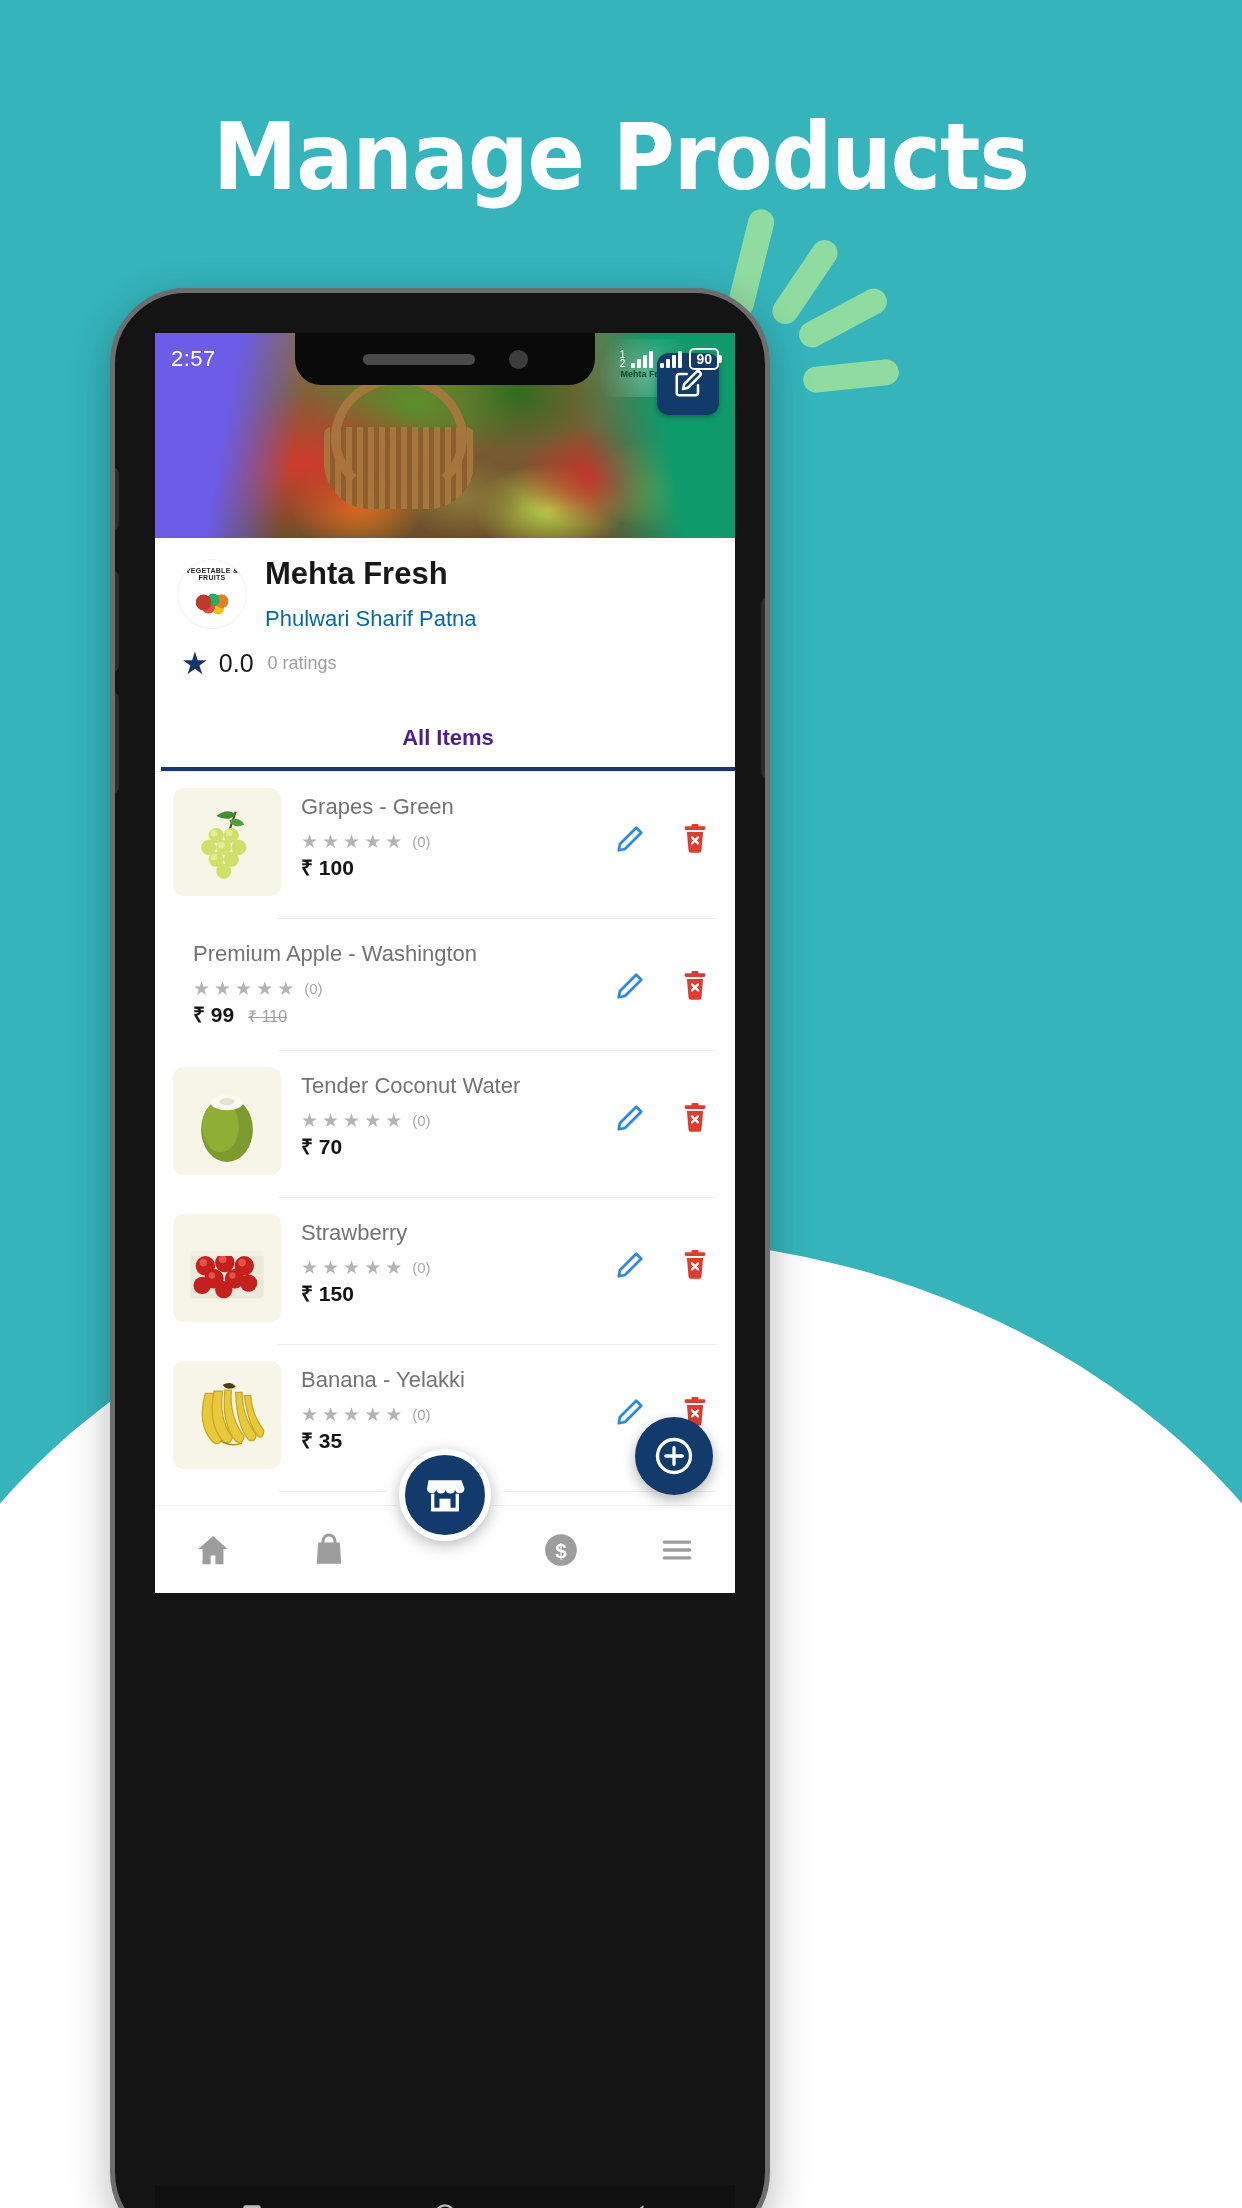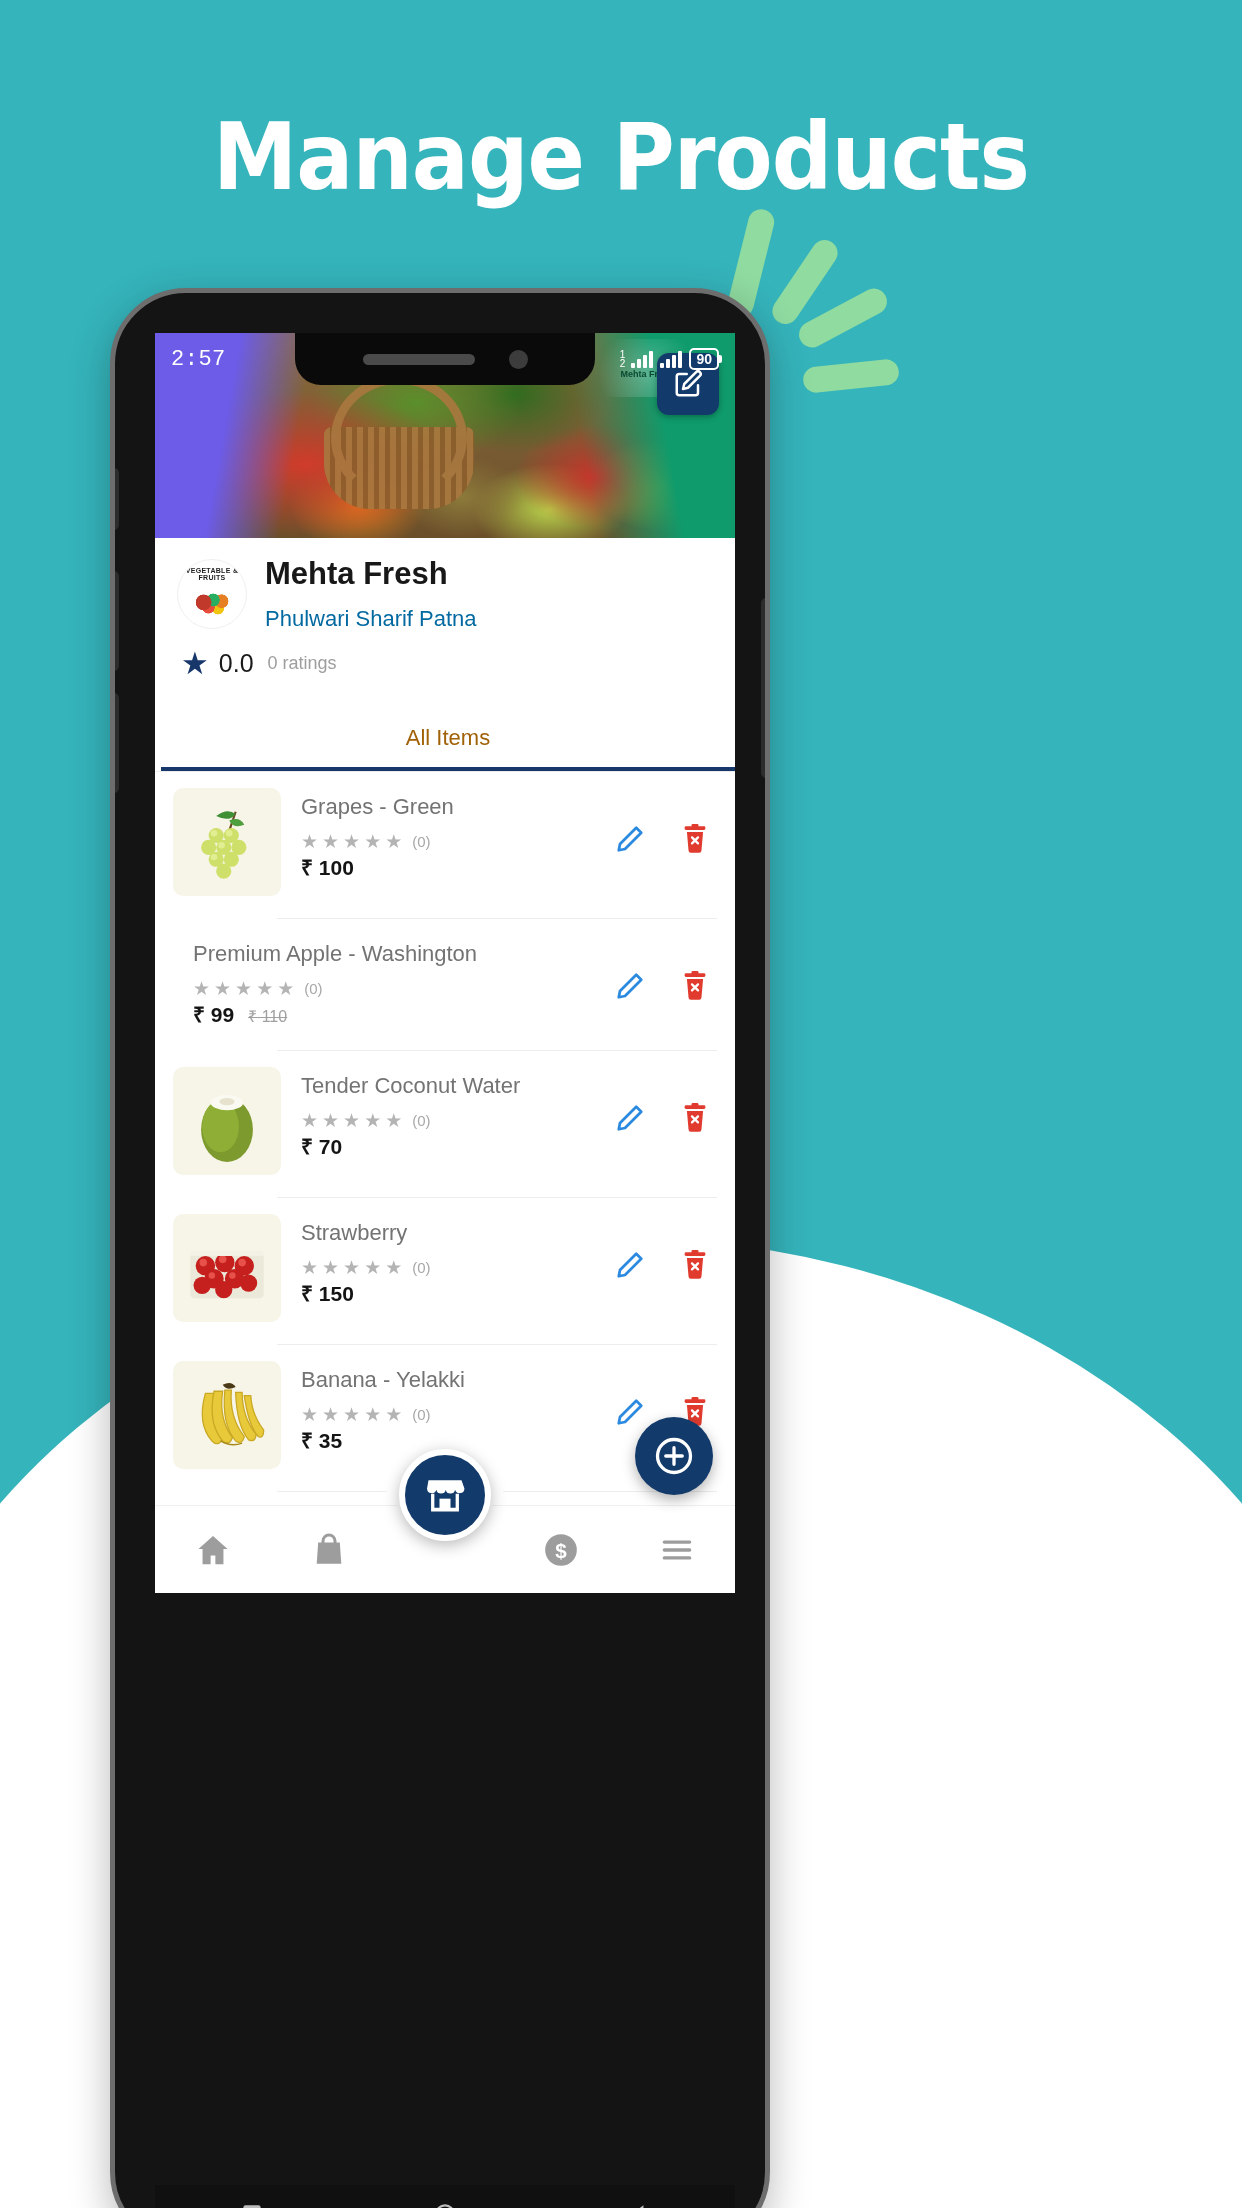--- a/index.html
+++ b/index.html
@@ -86,21 +86,21 @@
 
   
   .statusbar {
     position: absolute; top: 0; left: 0; width: 100%; height: 52px;
     display: flex; align-items: center; justify-content: space-between;
     padding: 0 16px; z-index: 30; color: #fff;
     font-size: 21px;
   }
   .sb-left { display: flex; align-items: center; }
   .sb-right { display: flex; align-items: center; gap: 7px; }
-  .sb-time { font-size: 22px; font-weight: 500; letter-spacing: .5px; font-family: Liberation Mono, monospace; }
+  .sb-time { font-size: 22px; font-weight: 500; letter-spacing: .5px; }
   .bars { display: flex; align-items: flex-end; gap: 2px; height: 18px; }
   .bars i { display: block; width: 4px; background: #fff; border-radius: 1px; }
   .bars i:nth-child(1){height:5px}.bars i:nth-child(2){height:9px}
   .bars i:nth-child(3){height:13px}.bars i:nth-child(4){height:17px}
   .sim { font-size: 10px; line-height: 9px; text-align: center; letter-spacing: -1px; }
   .battery {
     border: 2px solid #fff; border-radius: 5px;
     padding: 1px 5px; font-size: 14px; font-weight: 600;
     position: relative;
   }
@@ -188,21 +188,21 @@
   .rating-val { font-size: 25px; color: #1a1a1a; margin-left: -4px; }
   .rating-count { font-size: 18px; color: #9e9e9e; }
 
   
   .tabs { display: flex; border-bottom: 1px solid #ececec; margin-top: 20px; }
   .tab {
     flex: 1; text-align: center; padding: 22px 0 20px;
     font-size: 22px; color: #8d8d8d;
   }
   .tab.active {
-    color: #a16207; font-weight: normal;
+    color: #4c1d95; font-weight: bold;
     box-shadow: inset 0 -4px 0 0 #17376b;
     margin-left: 6px;
   }
 
   
   .list { position: relative; }
   .row { display: flex; align-items: flex-start; padding: 16px 18px 0; }
   .thumb {
     width: 108px; height: 108px; border-radius: 10px;
     background: #f7f5e8; flex: 0 0 auto; position: relative; overflow: hidden;

